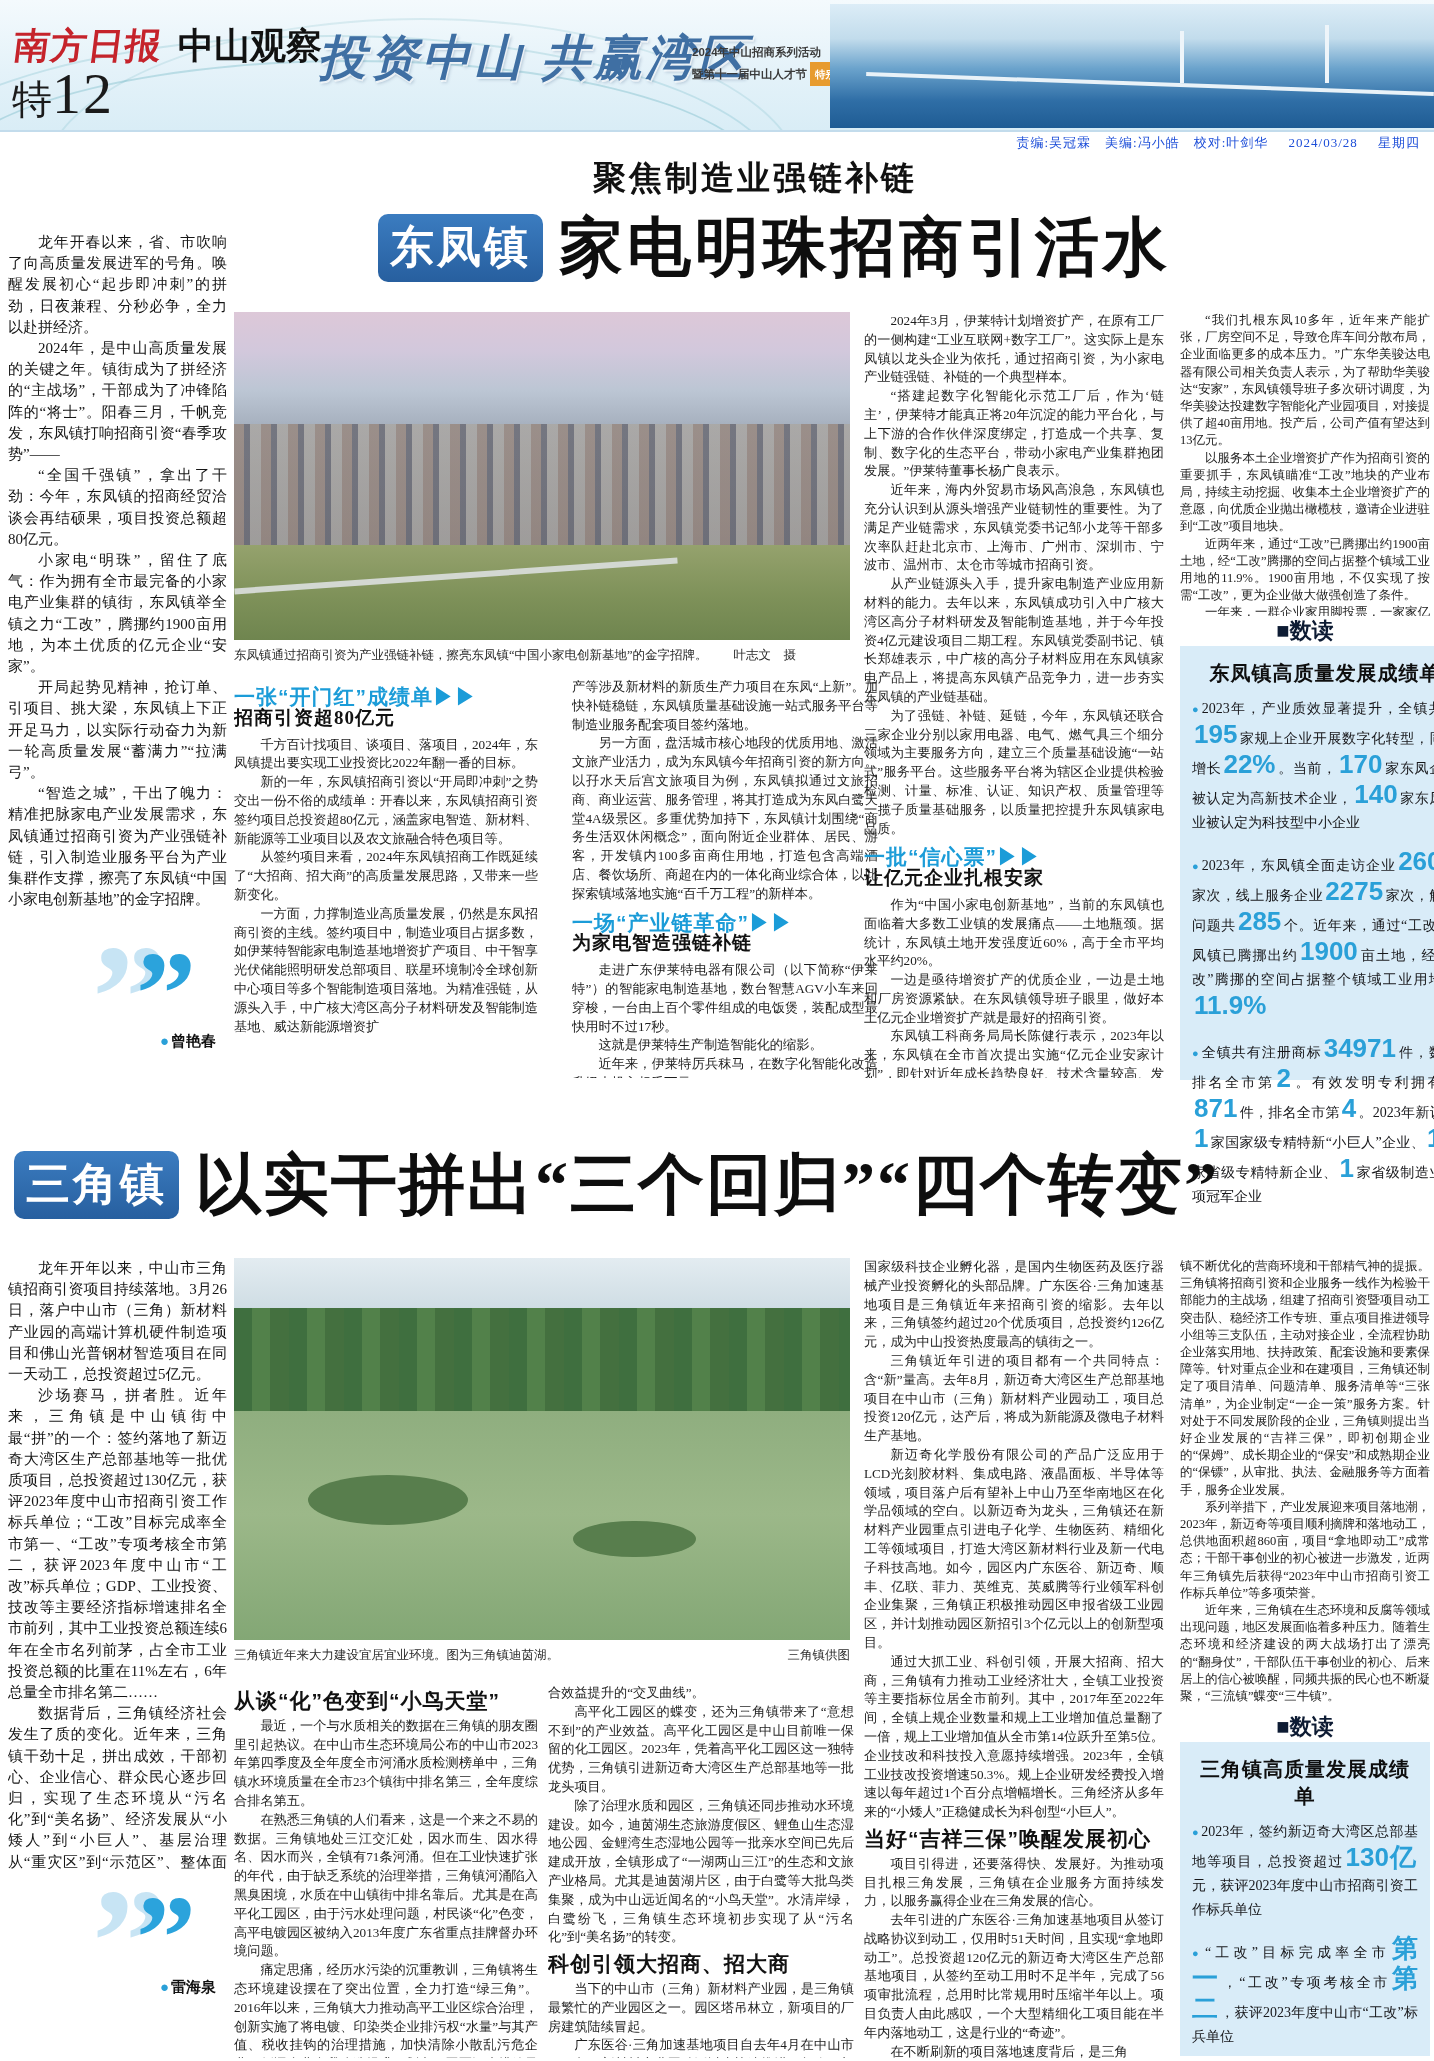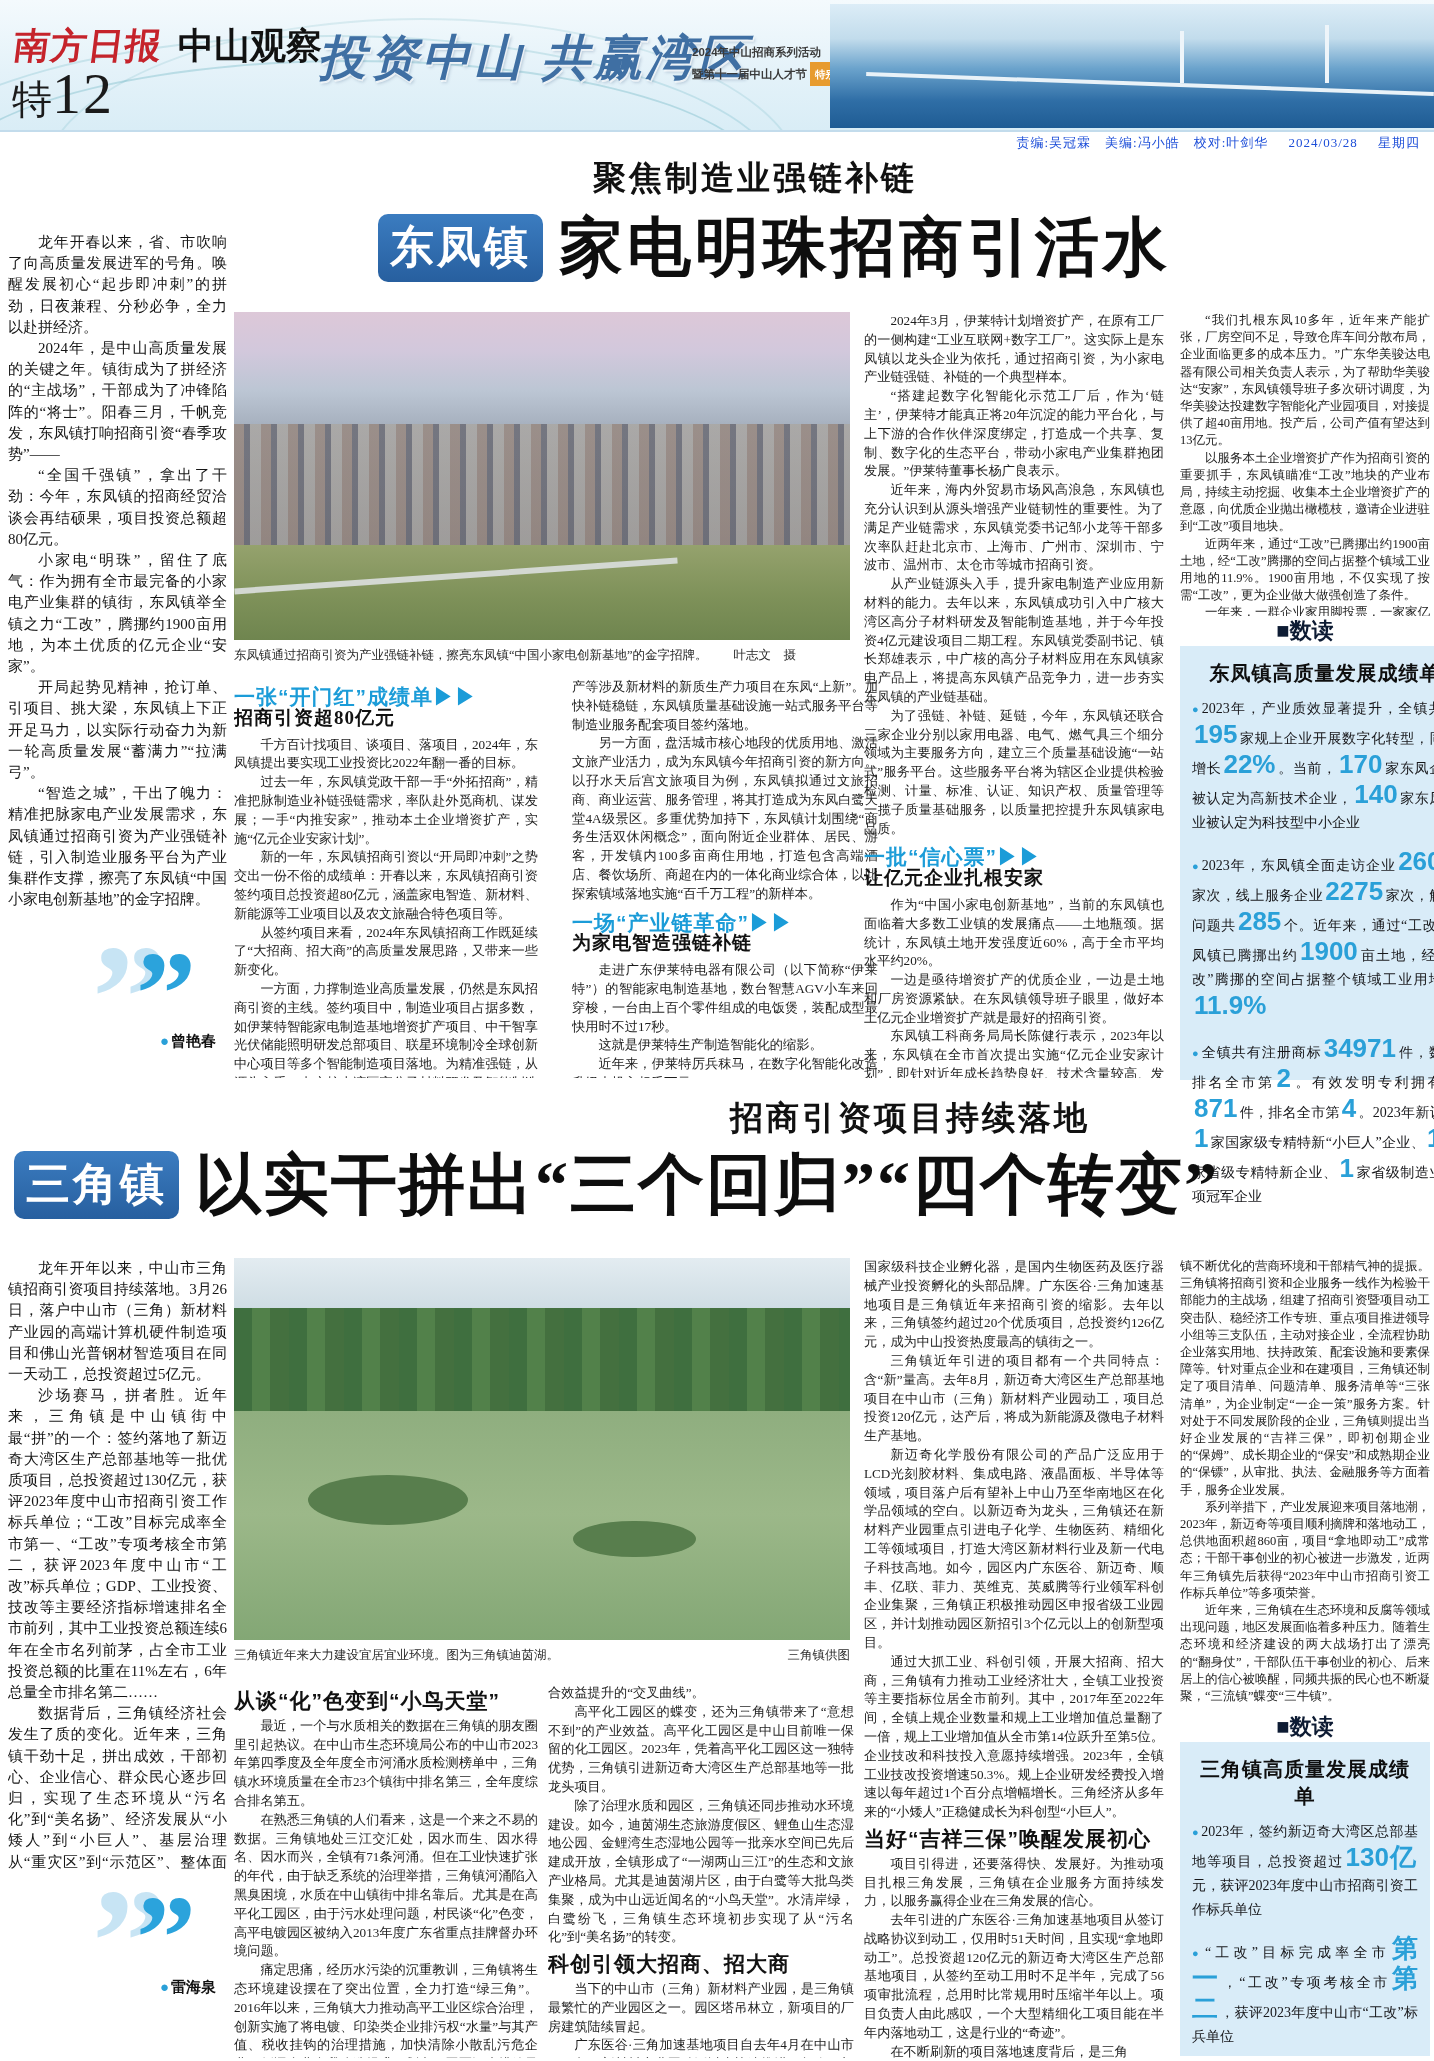--- a/index.html
+++ b/index.html
@@ -146,21 +146,20 @@
   </div>
   <div class="caption" style="left:234px;top:646px;width:616px;">
     <span>东凤镇通过招商引资为产业强链补链，擦亮东凤镇“中国小家电创新基地”的金字招牌。</span>
     <span class="credit near">叶志文　摄</span>
   </div>
 
   <div class="col bodycol" style="left:234px;top:678px;width:304px;height:400px;">
       <div class="sec-h">一张“开门红”成绩单▶▶</div>
       <div class="sec-h2">招商引资超80亿元</div>
       <p>千方百计找项目、谈项目、落项目，2024年，东凤镇提出要实现工业投资比2022年翻一番的目标。</p>
-      <p>过去一年，东凤镇党政干部一手“外拓招商”，精准把脉制造业补链强链需求，率队赴外觅商机、谋发展；一手“内推安家”，推动本土企业增资扩产，实施“亿元企业安家计划”。</p>
       <p>新的一年，东凤镇招商引资以“开局即冲刺”之势交出一份不俗的成绩单：开春以来，东凤镇招商引资签约项目总投资超80亿元，涵盖家电智造、新材料、新能源等工业项目以及农文旅融合特色项目等。</p>
       <p>从签约项目来看，2024年东凤镇招商工作既延续了“大招商、招大商”的高质量发展思路，又带来一些新变化。</p>
       <p>一方面，力撑制造业高质量发展，仍然是东凤招商引资的主线。签约项目中，制造业项目占据多数，如伊莱特智能家电制造基地增资扩产项目、中干智享光伏储能照明研发总部项目、联星环境制冷全球创新中心项目等多个智能制造项目落地。为精准强链，从源头入手，中广核大湾区高分子材料研发及智能制造基地、威达新能源增资扩</p>
     </div>
   <div class="col bodycol" style="left:572px;top:678px;width:306px;height:400px;">
       <p class="cont">产等涉及新材料的新质生产力项目在东凤“上新”。加快补链稳链，东凤镇质量基础设施一站式服务平台等制造业服务配套项目签约落地。</p>
       <p>另一方面，盘活城市核心地段的优质用地、激活文旅产业活力，成为东凤镇今年招商引资的新方向。以孖水天后宫文旅项目为例，东凤镇拟通过文旅招商、商业运营、服务管理，将其打造成为东凤白鹭天堂4A级景区。多重优势加持下，东凤镇计划围绕“商务生活双休闲概念”，面向附近企业群体、居民、游客，开发镇内100多亩商住用地，打造包含高端酒店、餐饮场所、商超在内的一体化商业综合体，以此探索镇域落地实施“百千万工程”的新样本。</p>
       <div class="sec-h">一场“产业链革命”▶▶</div>
       <div class="sec-h2">为家电智造强链补链</div>
       <p>走进广东伊莱特电器有限公司（以下简称“伊莱特”）的智能家电制造基地，数台智慧AGV小车来回穿梭，一台由上百个零件组成的电饭煲，装配成型最快用时不过17秒。</p>
@@ -189,21 +188,20 @@
   <div class="stats-label" style="left:1180px;top:616px;width:250px;">■数读</div>
   <div class="stats-box" style="left:1180px;top:646px;width:290px;height:434px;">
     <div class="stats-title">东凤镇高质量发展成绩单</div>
     <div>
         <div class="stat"><span class="dot">●</span><span>2023年，产业质效显著提升，全镇共有</span><span class="num">195</span><span>家规上企业开展数字化转型，同比增长</span><span class="num">22%</span><span>。当前，</span><span class="num">170</span><span>家东凤企业被认定为高新技术企业，</span><span class="num">140</span><span>家东凤企业被认定为科技型中小企业</span></div>
         <div class="stat"><span class="dot">●</span><span>2023年，东凤镇全面走访企业</span><span class="num">2603</span><span>家次，线上服务企业</span><span class="num">2275</span><span>家次，解决问题共</span><span class="num">285</span><span>个。近年来，通过“工改”东凤镇已腾挪出约</span><span class="num">1900</span><span>亩土地，经“工改”腾挪的空间占据整个镇域工业用地的</span><span class="num">11.9%</span><span></span></div>
         <div class="stat"><span class="dot">●</span><span>全镇共有注册商标</span><span class="num">34971</span><span>件，数量排名全市第</span><span class="num">2</span><span>。有效发明专利拥有量</span><span class="num">871</span><span>件，排名全市第</span><span class="num">4</span><span>。2023年新认定</span><span class="num">1</span><span>家国家级专精特新“小巨人”企业、</span><span class="num">13</span><span>家省级专精特新企业、</span><span class="num">1</span><span>家省级制造业单项冠军企业</span></div>
       </div>
   </div>
 
-  <div class="kicker" style="left:400px;top:1096px;width:1020px;">招商引资项目持续落地</div>
   <div class="headline-row" style="left:14px;top:1140px;">
     <div class="loc-box">三角镇</div>
     <div class="head-text h2-text">以实干拼出“三个回归”“四个转变”</div>
   </div>
 
   <div class="col introcol" style="left:8px;top:1258px;width:219px;height:612px;">
       <p>龙年开年以来，中山市三角镇招商引资项目持续落地。3月26日，落户中山市（三角）新材料产业园的高端计算机硬件制造项目和佛山光普钢材智造项目在同一天动工，总投资超过5亿元。</p>
       <p>沙场赛马，拼者胜。近年来，三角镇是中山镇街中最“拼”的一个：签约落地了新迈奇大湾区生产总部基地等一批优质项目，总投资超过130亿元，获评2023年度中山市招商引资工作标兵单位；“工改”目标完成率全市第一、“工改”专项考核全市第二，获评2023年度中山市“工改”标兵单位；GDP、工业投资、技改等主要经济指标增速排名全市前列，其中工业投资总额连续6年在全市名列前茅，占全市工业投资总额的比重在11%左右，6年总量全市排名第二……</p>
       <p>数据背后，三角镇经济社会发生了质的变化。近年来，三角镇干劲十足，拼出成效，干部初心、企业信心、群众民心逐步回归，实现了生态环境从“污名化”到“美名扬”、经济发展从“小矮人”到“小巨人”、基层治理从“重灾区”到“示范区”、整体面貌从“三流镇”到“三牛镇”的四个转变。</p>
     </div>

